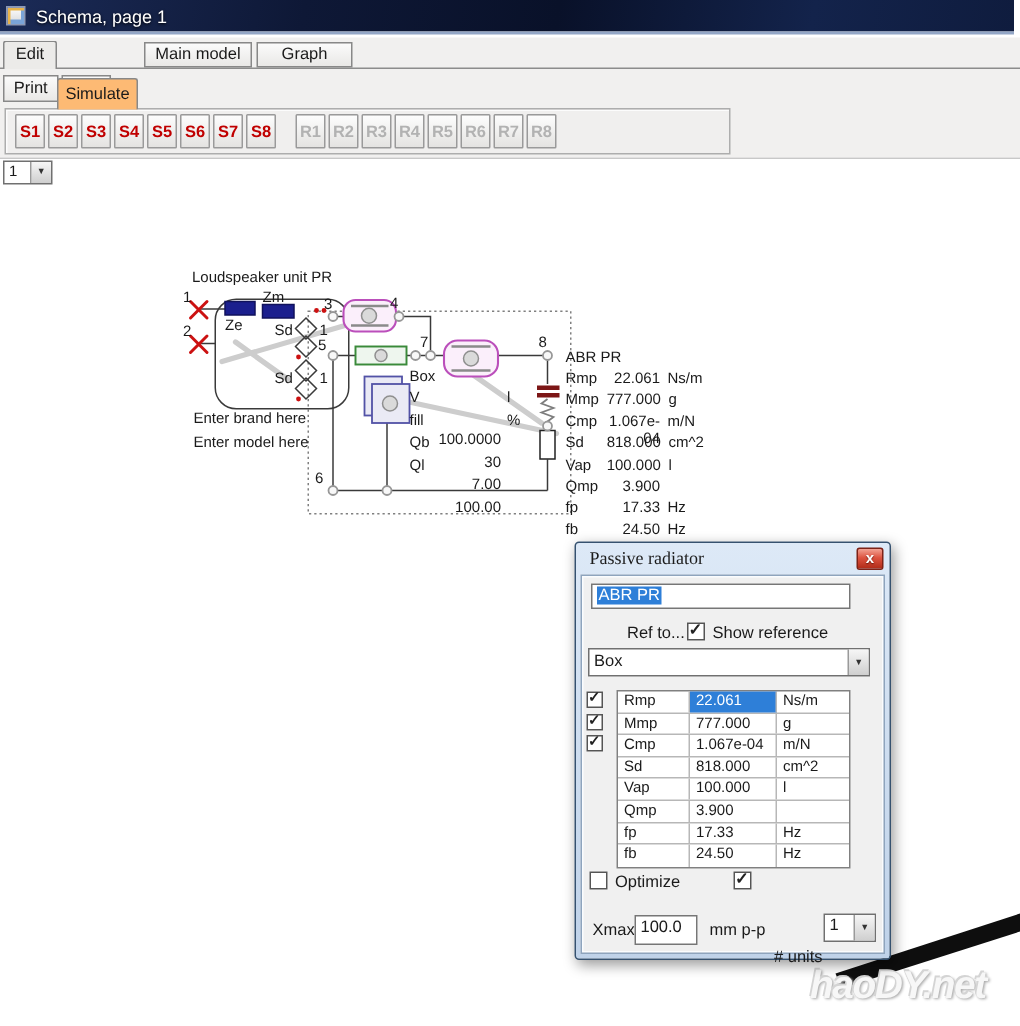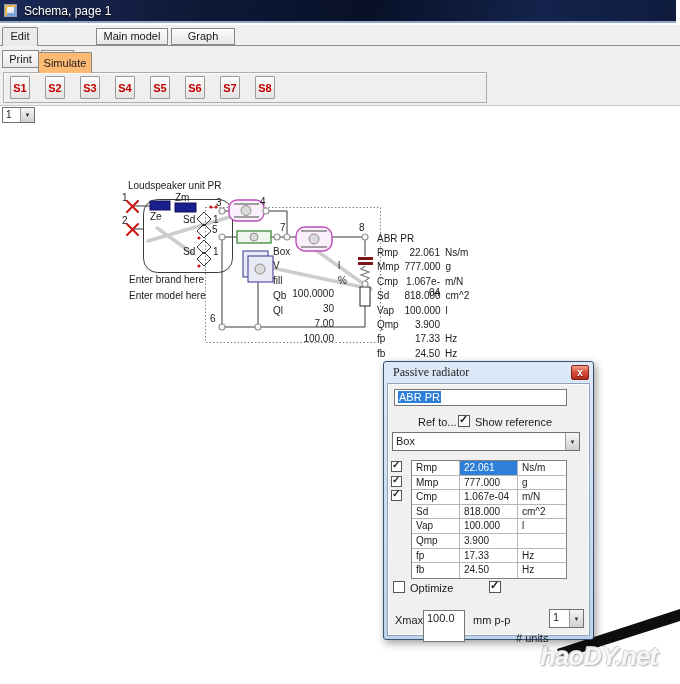--- a/index.html
+++ b/index.html
@@ -34,21 +34,21 @@
   .btn-mainform { left:96px; top:3px; width:72px; height:17px; line-height:15px; }
   .btn-graph { left:171px; top:3px; width:64px; height:17px; line-height:15px; }
   .btn-print { left:2px; top:25px; width:37px; height:18px; line-height:16px; }
   .btn-copy { left:41px; top:25px; width:33px; height:18px; line-height:16px; }
   .spanel {
     position:absolute; left:3px; top:47px; width:484px; height:31px;
     background:#f0efee; border:1px solid #adadad;
     box-shadow:inset 1px 1px 0 #fcfcfc;
     display:flex; align-items:center; padding-left:6px;
   }
-  .sgroup, .rgroup { display:flex; gap:15px; }
+  .sgroup, .rgroup { display:flex; gap:2px; }
   .rgroup { margin-left:13px; }
   .sbtn, .rbtn {
     width:20px; height:23px; font-size:11px; font-weight:bold;
     background:linear-gradient(#fdfdfd,#e4e3e1); border:1px solid #9a9a9a; border-radius:1px;
     padding:0; font-family:"Liberation Sans",sans-serif;
   }
   .sbtn { color:#c00000; }
   .rbtn { color:#b2b2b2; }
   
   .page { position:absolute; left:0; top:105px; width:680px; height:579px; background:#fff; border-top:1px solid #c8c8c8; }
@@ -123,21 +123,21 @@
   .prow { display:flex; height:14.6px; position:relative; border-bottom:1px solid #b7b7b7; }
   .prow:last-child { border-bottom:none; }
   .pc { font-size:10px; line-height:13.5px; padding-left:4px; white-space:nowrap; overflow:hidden; }
   .pc.name { width:48px; border-right:1px solid #b7b7b7; }
   .pc.val { width:58px; border-right:1px solid #b7b7b7; }
   .pc.val.sel { background:#2e7fd8; color:#fff; }
   .pc.unit { flex:1; }
   .rowcb { left:-21px; top:0px; width:11px; height:11px; visibility:hidden; }
   .rowcb.on { visibility:visible; }
   .rowcb.on::before { content:"\2713"; position:absolute; left:0; top:-3px; font-size:10px; font-weight:bold; color:#222; }
-  .xmax-field { left:35px; top:226px; width:42px; height:32px; }
+  .xmax-field { left:35px; top:226px; width:42px; height:20px; }
   .combo-units { position:absolute; left:161px; top:225px; width:35px; height:19px; }
   .combo-units .val { font-size:11px; padding-top:1px; }
   
   .watermark {
     position:absolute; left:540px; top:641px; z-index:6;
     font-size:26px; font-weight:bold; font-style:italic; letter-spacing:-1px;
     color:#f7f7f7;
     text-shadow:-1px -1px 0 #d4d4d4, 1px 1px 2px #ababab, 0 0 1px #c9c9c9;
   }
 </style>
@@ -161,20 +161,31 @@
     <div class="sgroup">
 
     <button class="sbtn">S1</button>
         <button class="sbtn">S2</button>
         <button class="sbtn">S3</button>
         <button class="sbtn">S4</button>
         <button class="sbtn">S5</button>
         <button class="sbtn">S6</button>
         <button class="sbtn">S7</button>
         <button class="sbtn">S8</button>
+      </div>
+    <div class="rgroup">
+
+    <button class="rbtn">R1</button>
+        <button class="rbtn">R2</button>
+        <button class="rbtn">R3</button>
+        <button class="rbtn">R4</button>
+        <button class="rbtn">R5</button>
+        <button class="rbtn">R6</button>
+        <button class="rbtn">R7</button>
+        <button class="rbtn">R8</button>
       </div>
   </div>
 </div>
 
 <div class="page">
   <div class="combo pagecombo">
     <span class="val">1</span>
     <span class="cbtn2">▼</span>
   </div>
 </div>

